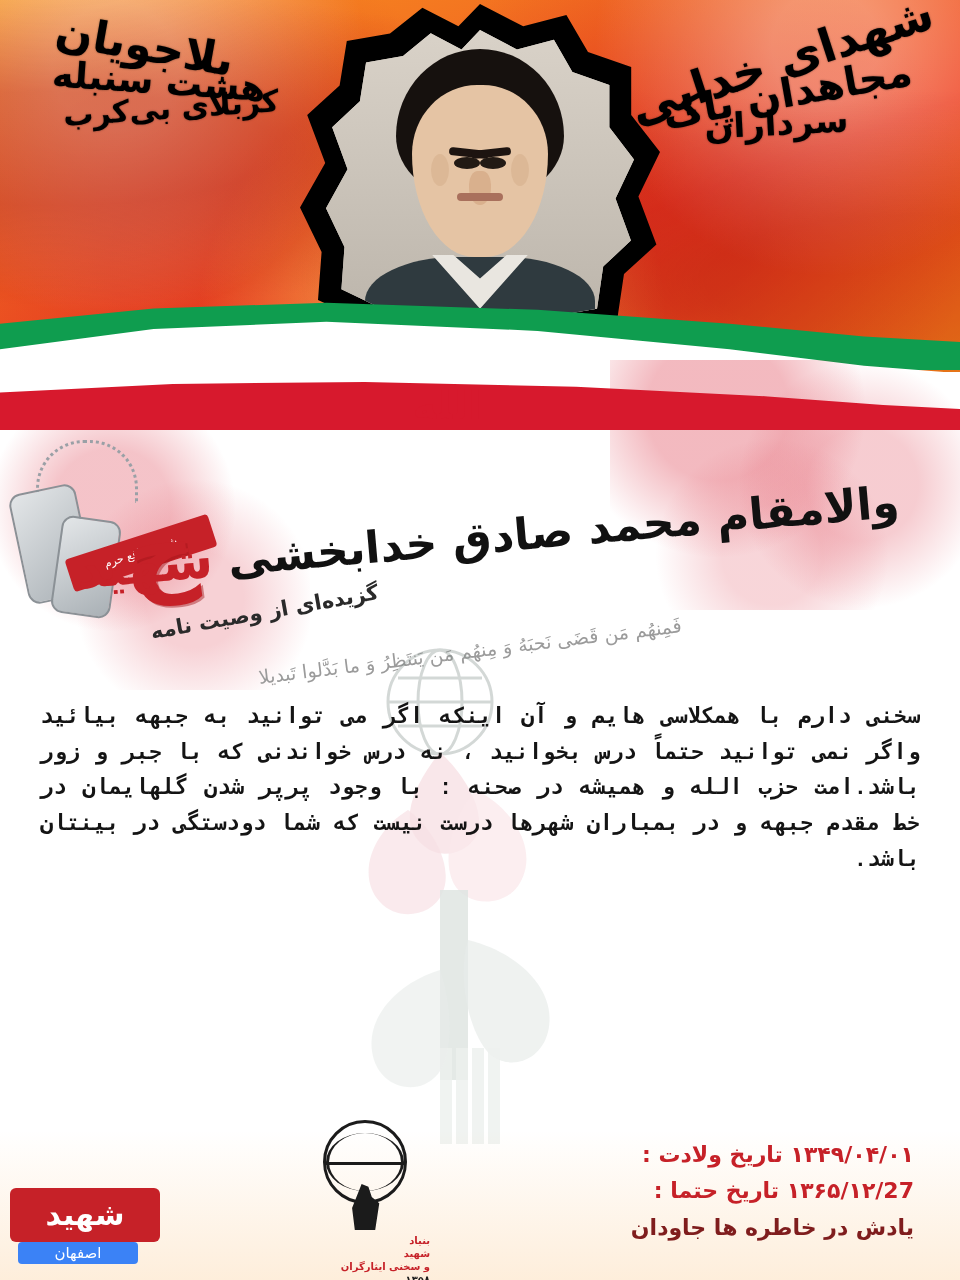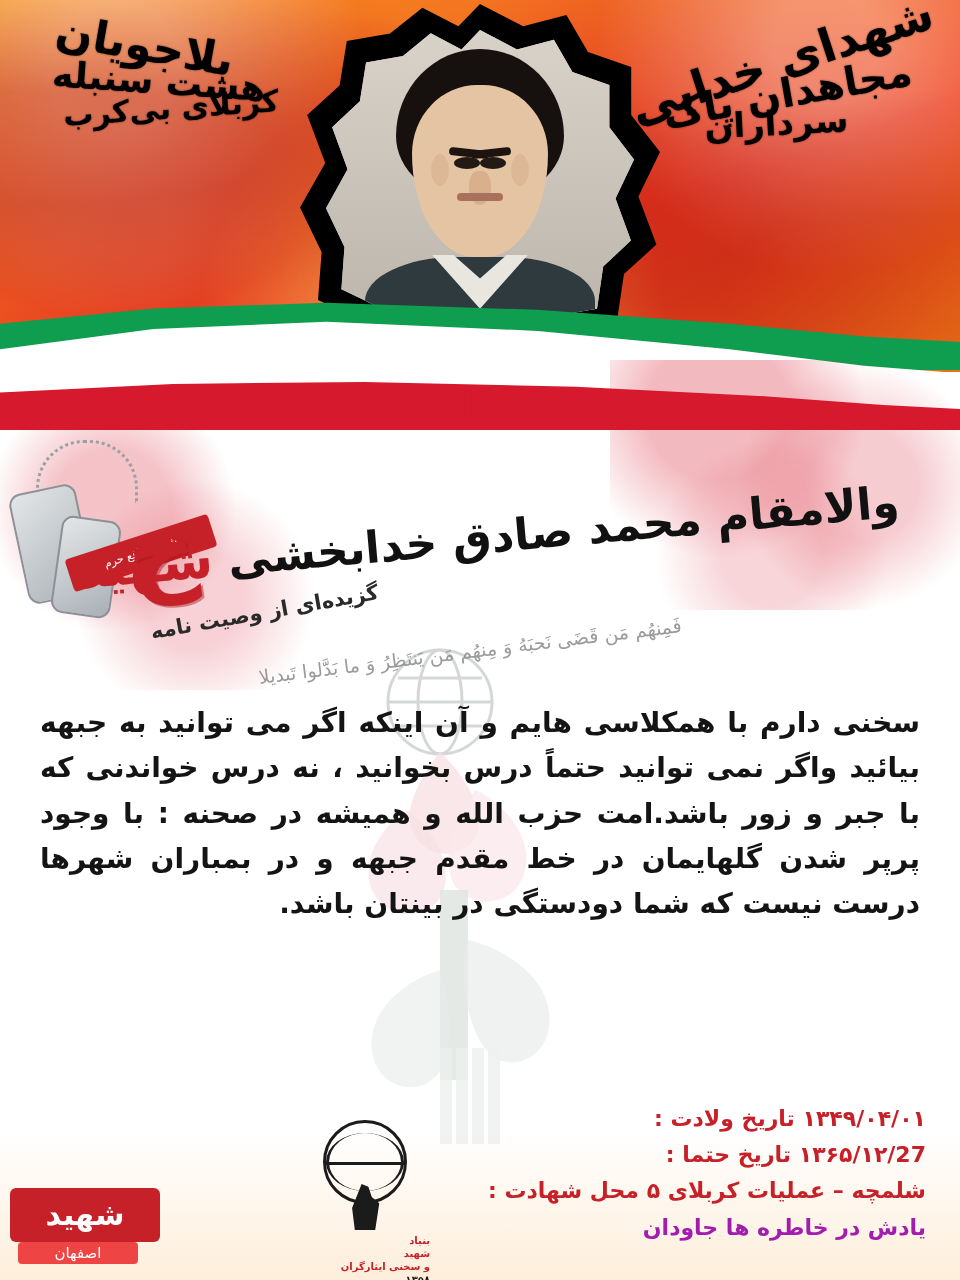--- a/index.html
+++ b/index.html
@@ -205,36 +205,37 @@
   
   .wm{
     position:absolute;top:640px;left:50%;transform:translateX(-50%);
     width:380px;height:520px;opacity:.33;
   }
 
   
   .will{
     position:absolute;top:700px;left:40px;right:40px;
     color:#141414;
-    font-size:28px;line-height:1.62;
+    font-size:22px;line-height:1.62;
     text-align:justify;
     direction:rtl;
     font-weight:bold;
+    font-family:Liberation Mono, monospace;
   }
 
   
   .footer{
-    position:absolute;left:0;right:4px;bottom:0;height:170px;
+    position:absolute;left:0;right:16px;bottom:0;height:170px;
   }
   .footer-rows{
     position:absolute;right:30px;bottom:34px;width:600px;
     text-align:right;direction:rtl;color:#c62128;font-weight:bold;
   }
   .footer-rows .row{font-size:22px;line-height:1.65;}
-  .footer-rows .row.dark{color:#a21caf;}
+  .footer-rows .row.dark{color:#7f1d1d;}
   .footer-logo{
     position:absolute;left:300px;bottom:20px;width:130px;height:140px;
     text-align:right;color:#1b1b1b;
   }
   .fl-globe{
     width:78px;height:78px;margin:0 auto;border-radius:50%;
     border:3px solid #1b1b1b;position:relative;
   }
   .fl-globe:before{
     content:"";position:absolute;inset:10px 0;border-left:3px solid #1b1b1b;border-right:3px solid #1b1b1b;border-radius:50%;
@@ -252,21 +253,21 @@
   .footer-badge{
     position:absolute;left:10px;bottom:14px;width:160px;height:90px;
   }
   .badge-red{
     position:absolute;left:0;bottom:24px;width:150px;height:54px;
     background:#c62128;border-radius:6px;
     color:#fff;font-size:30px;font-weight:bold;text-align:center;line-height:54px;
   }
   .badge-sub{
     position:absolute;left:8px;bottom:2px;width:120px;height:22px;
-    background:#ef4444;border-radius:4px;color:#fff;font-size:15px;text-align:center;line-height:22px;
+    background:#3b82f6;border-radius:4px;color:#fff;font-size:15px;text-align:center;line-height:22px;
   }
 
   
   .bottom-wash{
     position:absolute;left:0;right:0;bottom:0;height:150px;
     background:linear-gradient(to top, rgba(247,148,30,.16), rgba(247,148,30,0));
     pointer-events:none;
   }
 </style>
 </head>
@@ -363,24 +364,20 @@
 
     <div class="footer-rows">
       <div class="row">
         <span>۱۳۴۹/۰۴/۰۱</span>
         <span>تاریخ ولادت :</span>
       </div>
       <div class="row">
         <span>۱۳۶۵/۱۲/27</span>
         <span>تاریخ حتما :</span>
       </div>
-      <div class="row">
-        <span>شلمچه – عملیات کربلای ۵</span>
-        <span>محل شهادت :</span>
-      </div>
       <div class="row dark">یادش در خاطره ها جاودان</div>
     </div>
 
     <div class="footer-logo">
       <div class="fl-globe"></div>
       <div class="fl-hand"></div>
       <div class="fl-text">
         <div>بنیاد</div>
         <div>شهید</div>
         <div>و سخنی ایثارگران</div>

